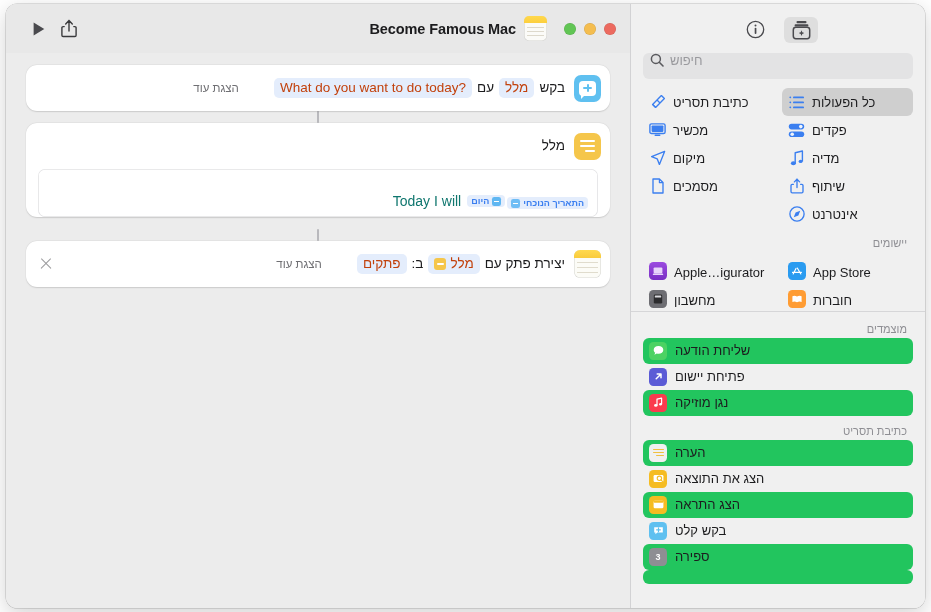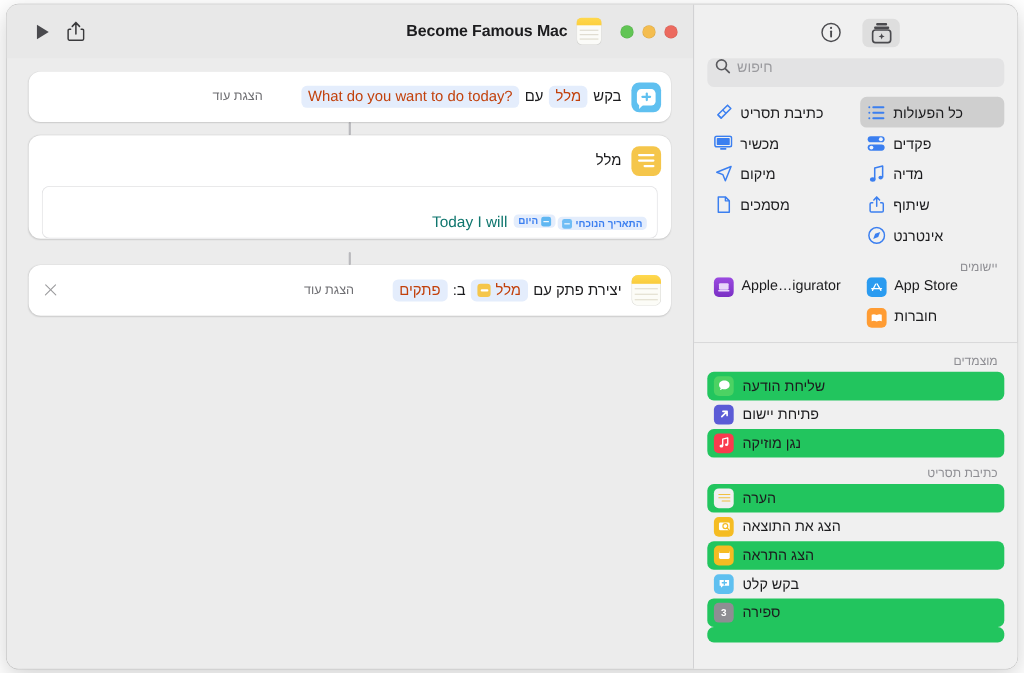--- a/index.html
+++ b/index.html
@@ -321,21 +321,21 @@
   .apps-grid {
     padding: 0 12px;
     display: grid;
     grid-template-columns: 1fr 1fr;
     column-gap: 8px;
   }
   .app {
     height: 28px;
     display: flex;
     flex-direction: row-reverse;
-    align-items: flex-start;
+    align-items: flex-end;
     gap: 7px;
     padding: 0 6px;
     border-radius: 6px;
     font-size: 13px;
     color: #1c1c1e;
     white-space: nowrap;
     overflow: hidden;
   }
   .appic { width:18px; height:18px; flex:0 0 18px; border-radius:4.5px; display:flex; align-items:center; justify-content:center; font-size:11px; color:#fff; }
 
@@ -647,20 +647,29 @@
 
         <div class="app">
           <span class="appic" style="background:#ff9c33">
             <svg width="12" height="12" viewBox="0 0 12 12">
               <path d="M1.4 3.2 Q3.4 2.2 6 3.4 Q8.6 2.2 10.6 3.2 V9.0 Q8.6 8.0 6 9.2 Q3.4 8.0 1.4 9.0 Z" fill="#fff"></path>
             </svg>
           </span>
           <span>חוברות</span>
         </div>
 
+        <div class="app">
+          <span class="appic" style="background:#6e6e73">
+            <svg width="12" height="12" viewBox="0 0 12 12">
+              <rect x="1.8" y="1.6" width="8.4" height="8.8" rx="1.2" fill="#2c2c2e"></rect>
+              <rect x="2.8" y="2.6" width="6.4" height="2.0" rx="0.5" fill="#d9d9dd"></rect>
+            </svg>
+          </span>
+          <span>מחשבון</span>
+        </div>
       </div>
     </div>
 
     <div class="divider"></div>
 
     <div class="lower">
 
       <div class="sec-hdr">מוצמדים</div>
 
       <div class="row-list">

